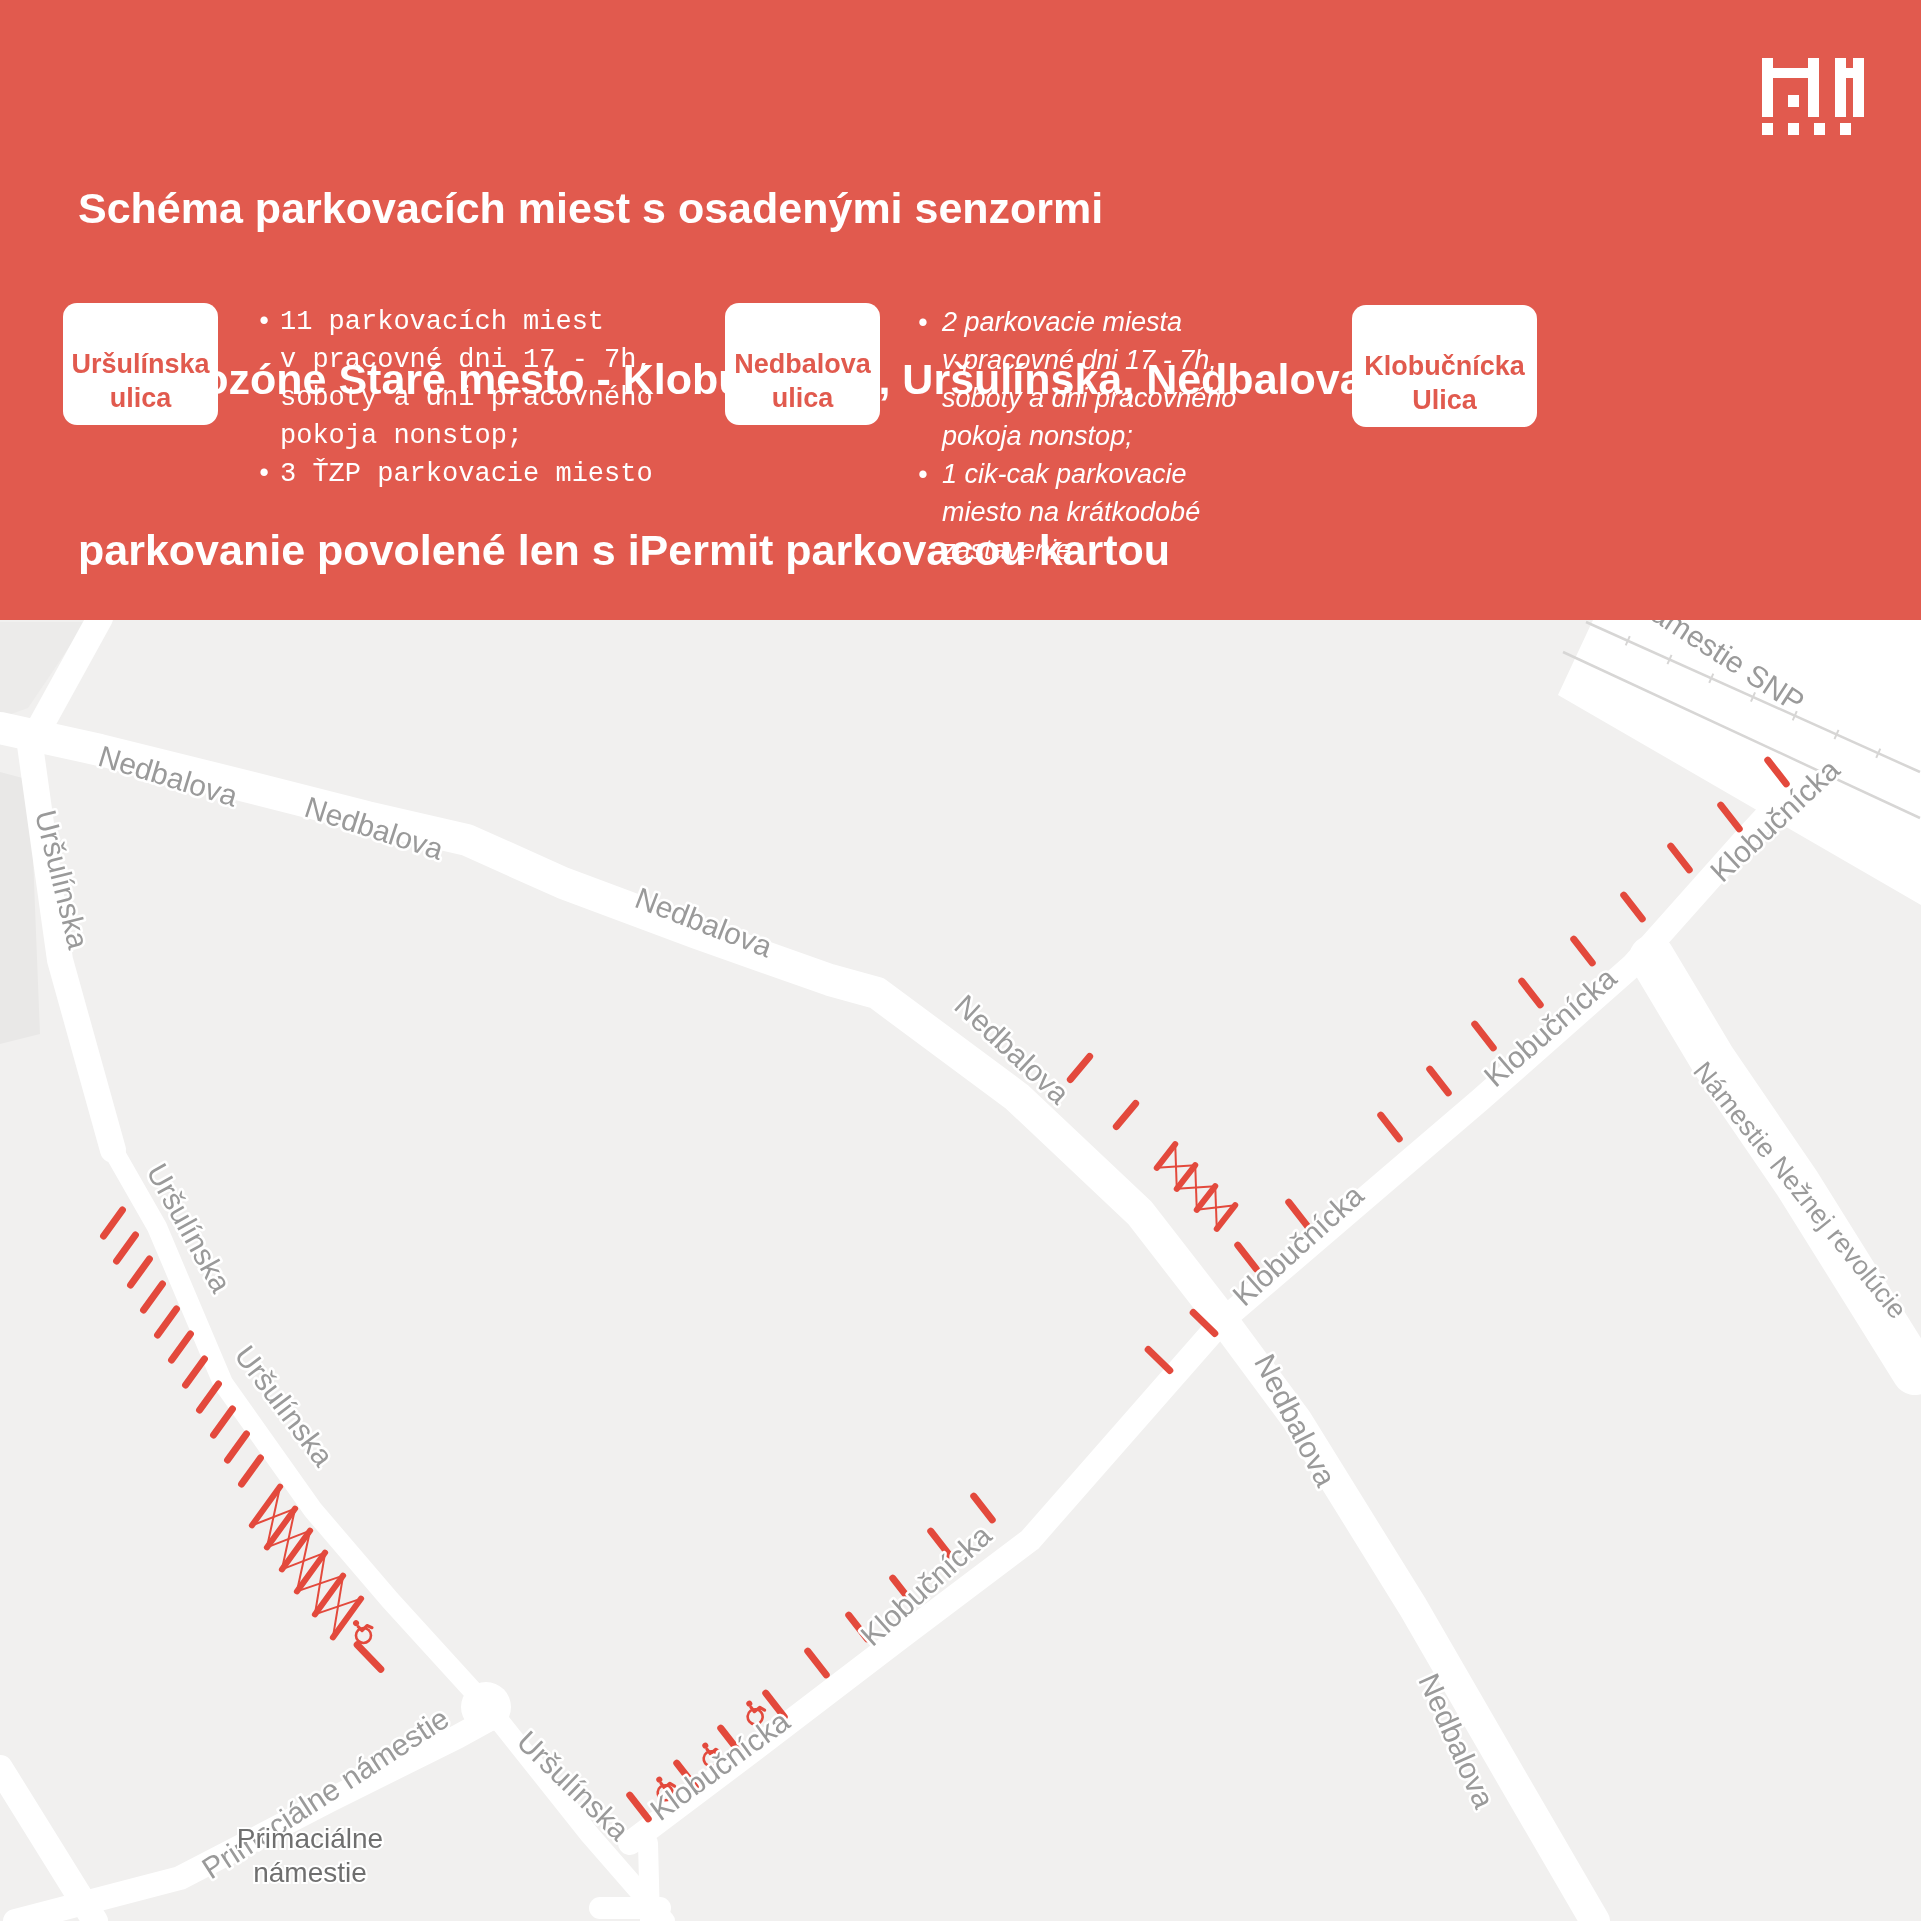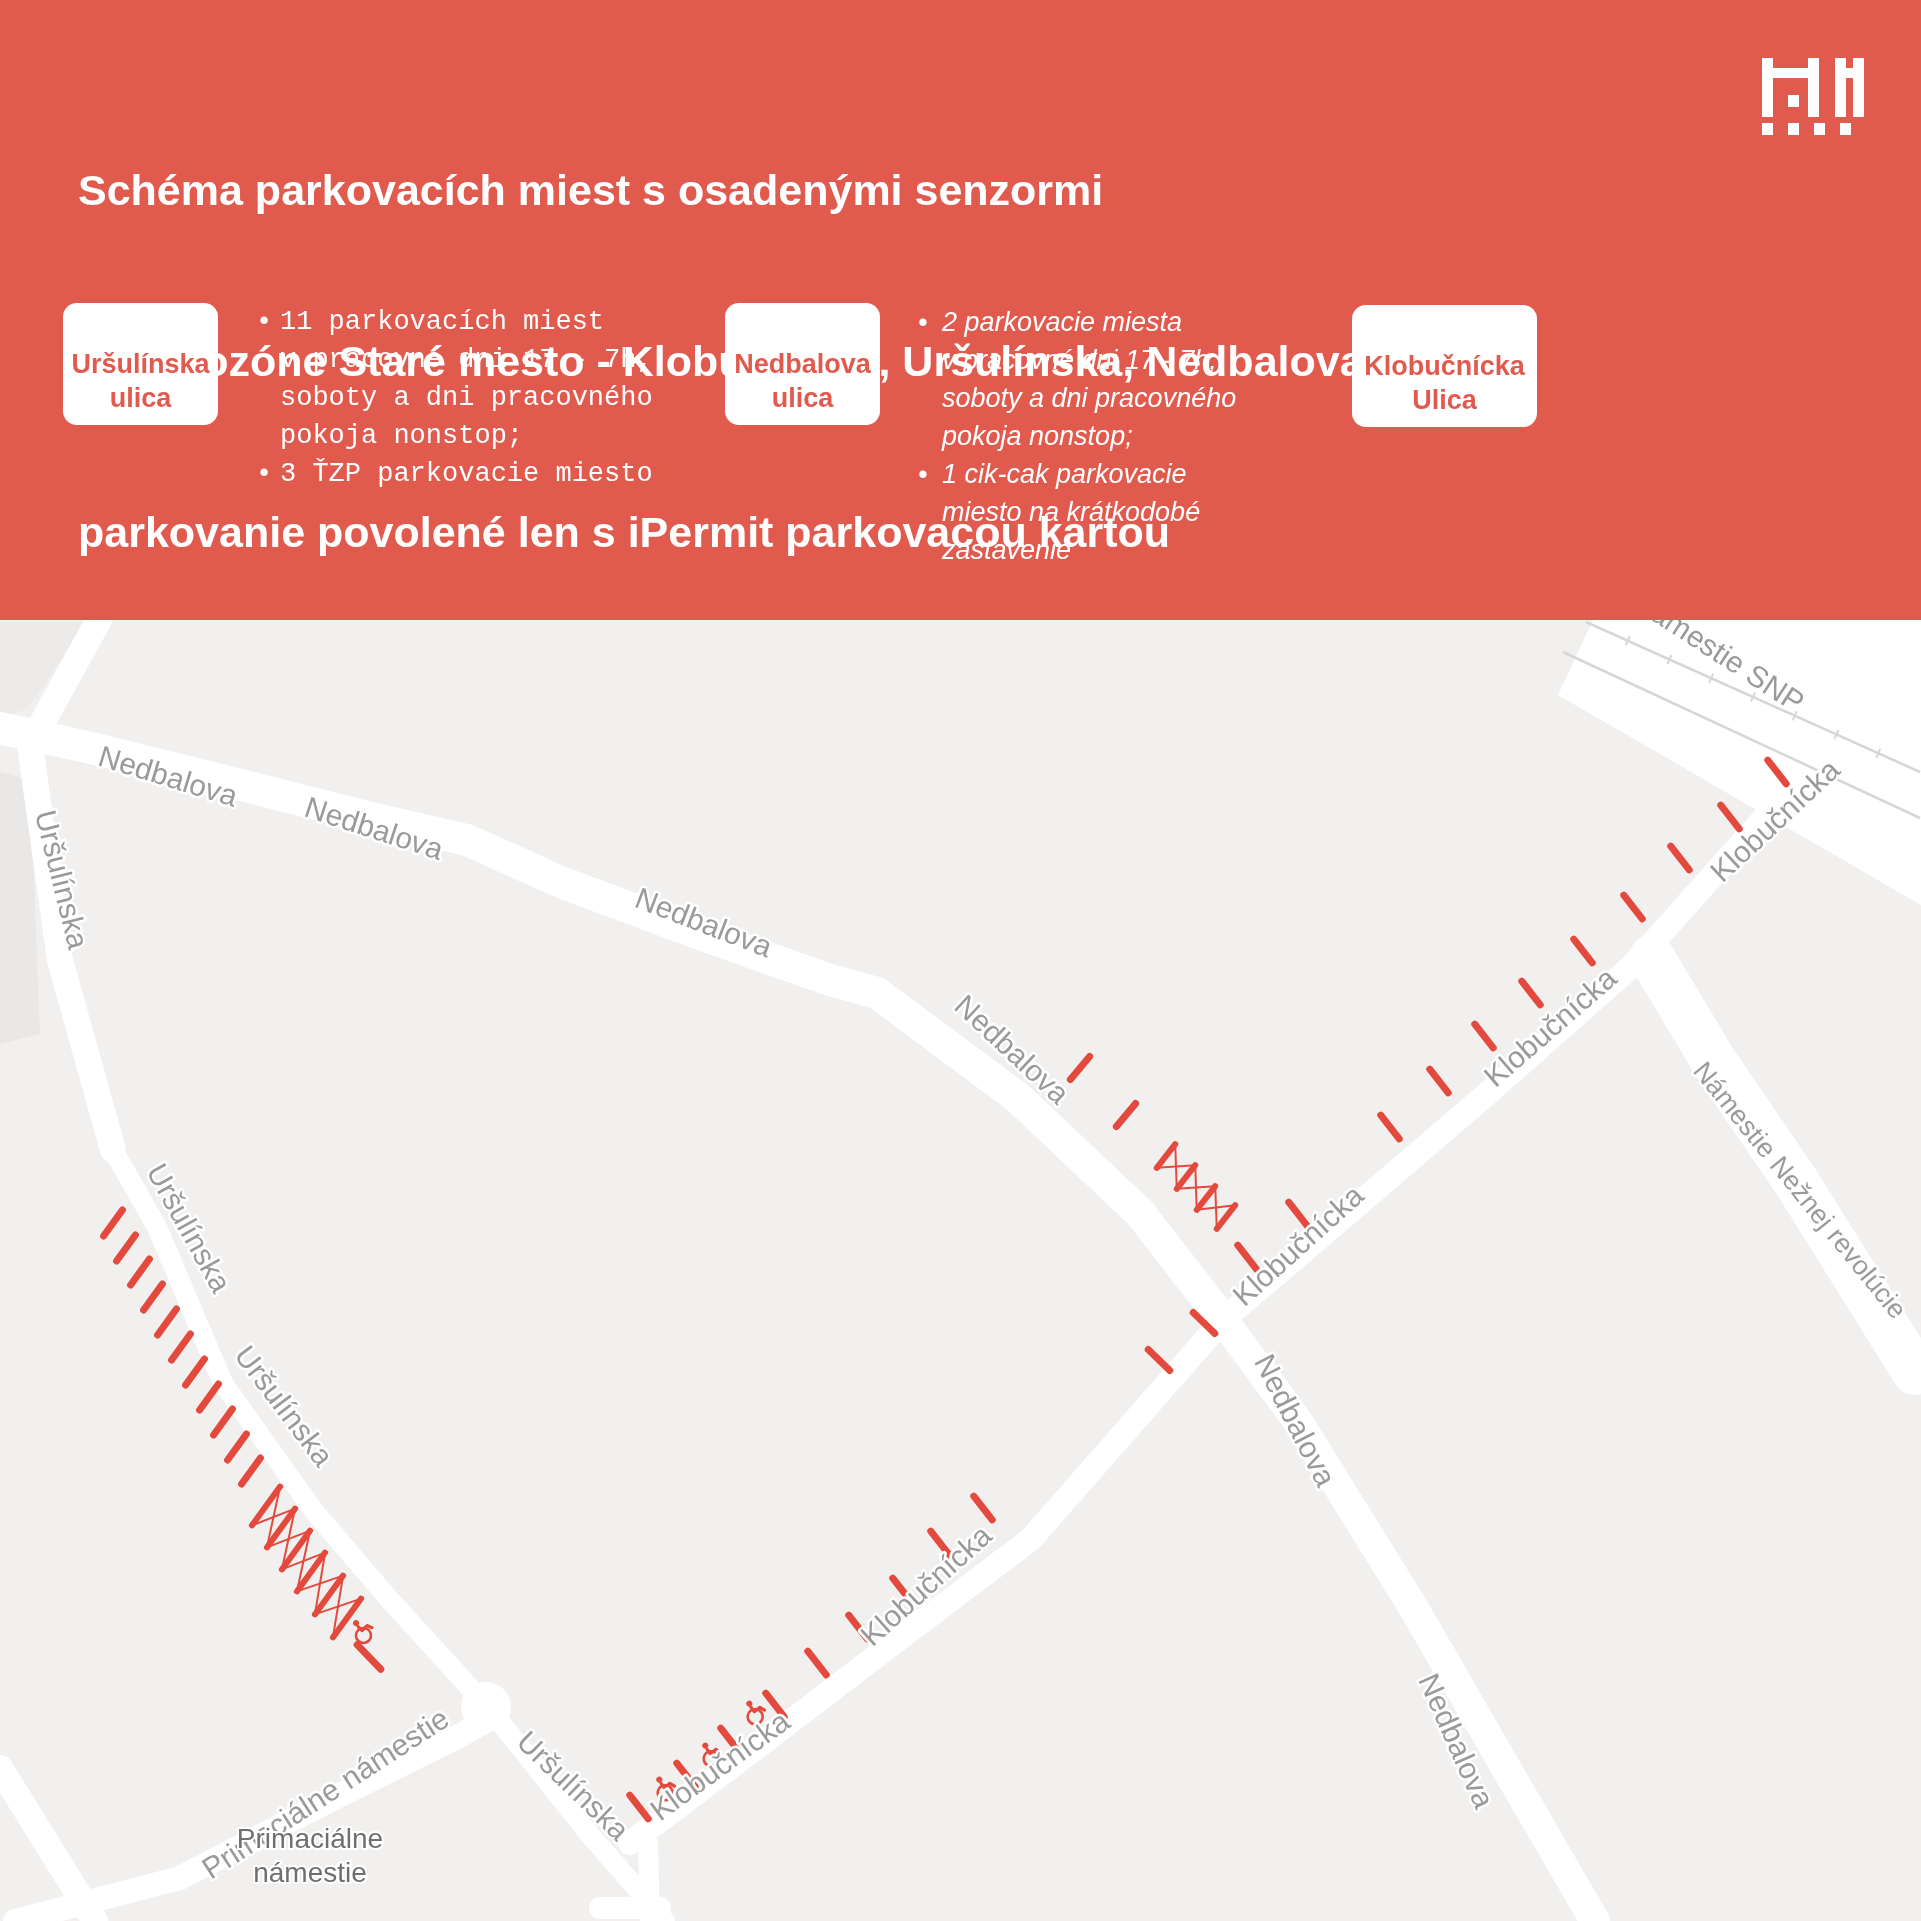--- a/index.html
+++ b/index.html
@@ -1,19 +1,19 @@
 <!DOCTYPE html>
 <html><head>
 <meta charset="utf-8">
 <style>
   html,body{margin:0;padding:0;background:#ffffff;}
   body{width:1921px;height:1921px;position:relative;overflow:hidden;
        font-family:"Liberation Sans",sans-serif;}
   .header{position:absolute;left:0;top:0;width:1921px;height:620px;}
-  .title{position:absolute;left:78px;top:48px;color:#fff;font-size:43px;
+  .title{position:absolute;left:78px;top:66px;color:#fff;font-size:43px;
          font-weight:bold;line-height:57px;white-space:pre;}
   .logo{position:absolute;left:1752px;top:47px;width:118px;height:101px;}
   .legend-group{position:absolute;display:flex;align-items:flex-start;}
   .badge{background:#fff;border-radius:14px;padding:10px 8px;
          font-weight:bold;font-size:27px;line-height:34px;text-align:center;
          white-space:pre-line;flex:none;}
   ul.bullets{list-style:none;margin:0;padding:0;color:#fff;font-size:27px;
              line-height:38px;}
   ul.bullets li{display:flex;}
   ul.bullets li::before{content:"\2022";width:24px;flex:none;}

